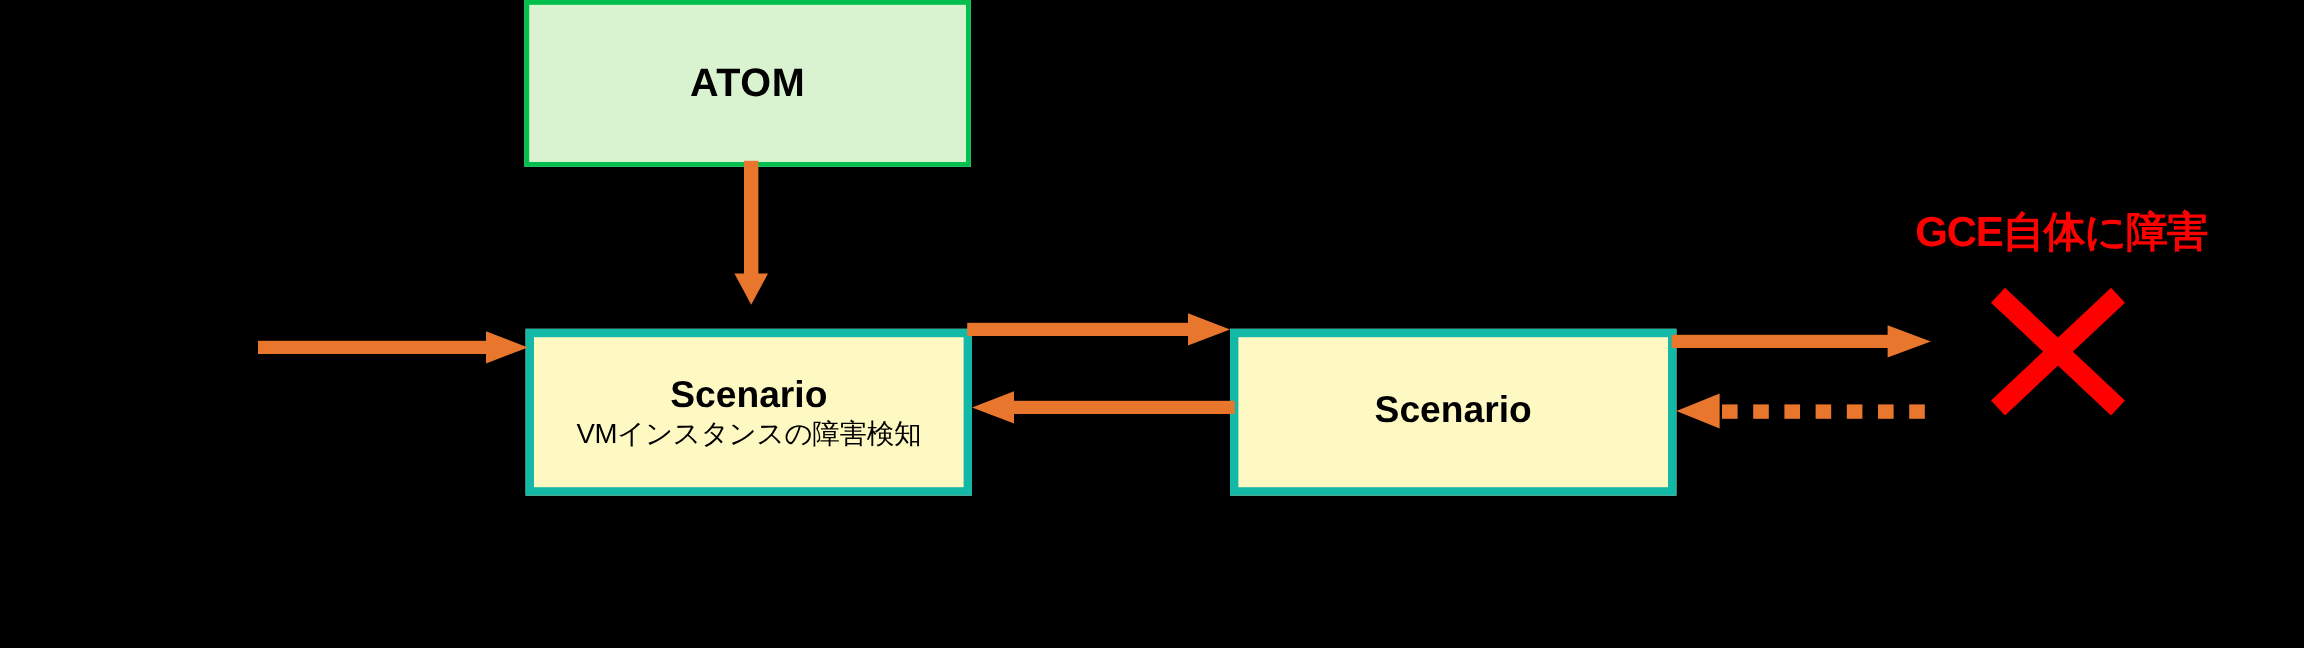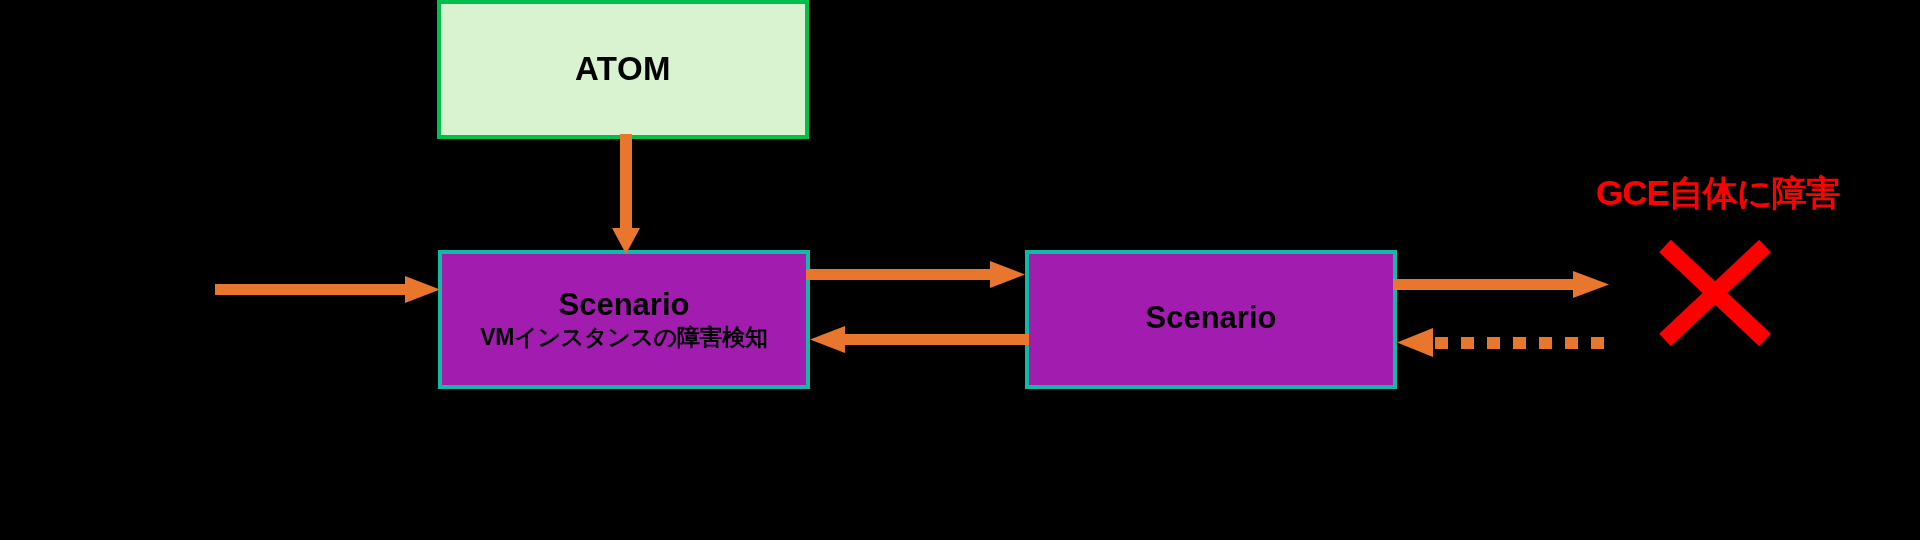--- a/index.html
+++ b/index.html
@@ -40,43 +40,44 @@
     background: #d9f2d0;
     border: 4px solid #00bf4d;
   }
   .node-atom .title {
     font-size: 33px;
     font-weight: bold;
     letter-spacing: 0.5px;
   }
 
   .node-scenario {
-    background: #a21caf;
-    border: 4px solid #14b8a6;
+    background: #fef9c3;
+    border: 7px solid #14b8a6;
+    margin-top: 24px;
   }
   .node-scenario-1 {
     left: 438px;
     top: 250px;
     width: 372px;
     height: 139px;
   }
   .node-scenario-2 {
     left: 1025px;
     top: 250px;
     width: 372px;
     height: 139px;
   }
   .node-scenario .title {
     font-size: 31px;
     font-weight: bold;
     margin-bottom: 2px;
   }
   .node-scenario .subline {
     font-size: 23px;
-    font-weight: bold;
+    font-weight: normal;
     letter-spacing: -0.3px;
   }
 
   
   .arrow-svg {
     position: absolute;
     overflow: visible;
     pointer-events: none;
   }
 

